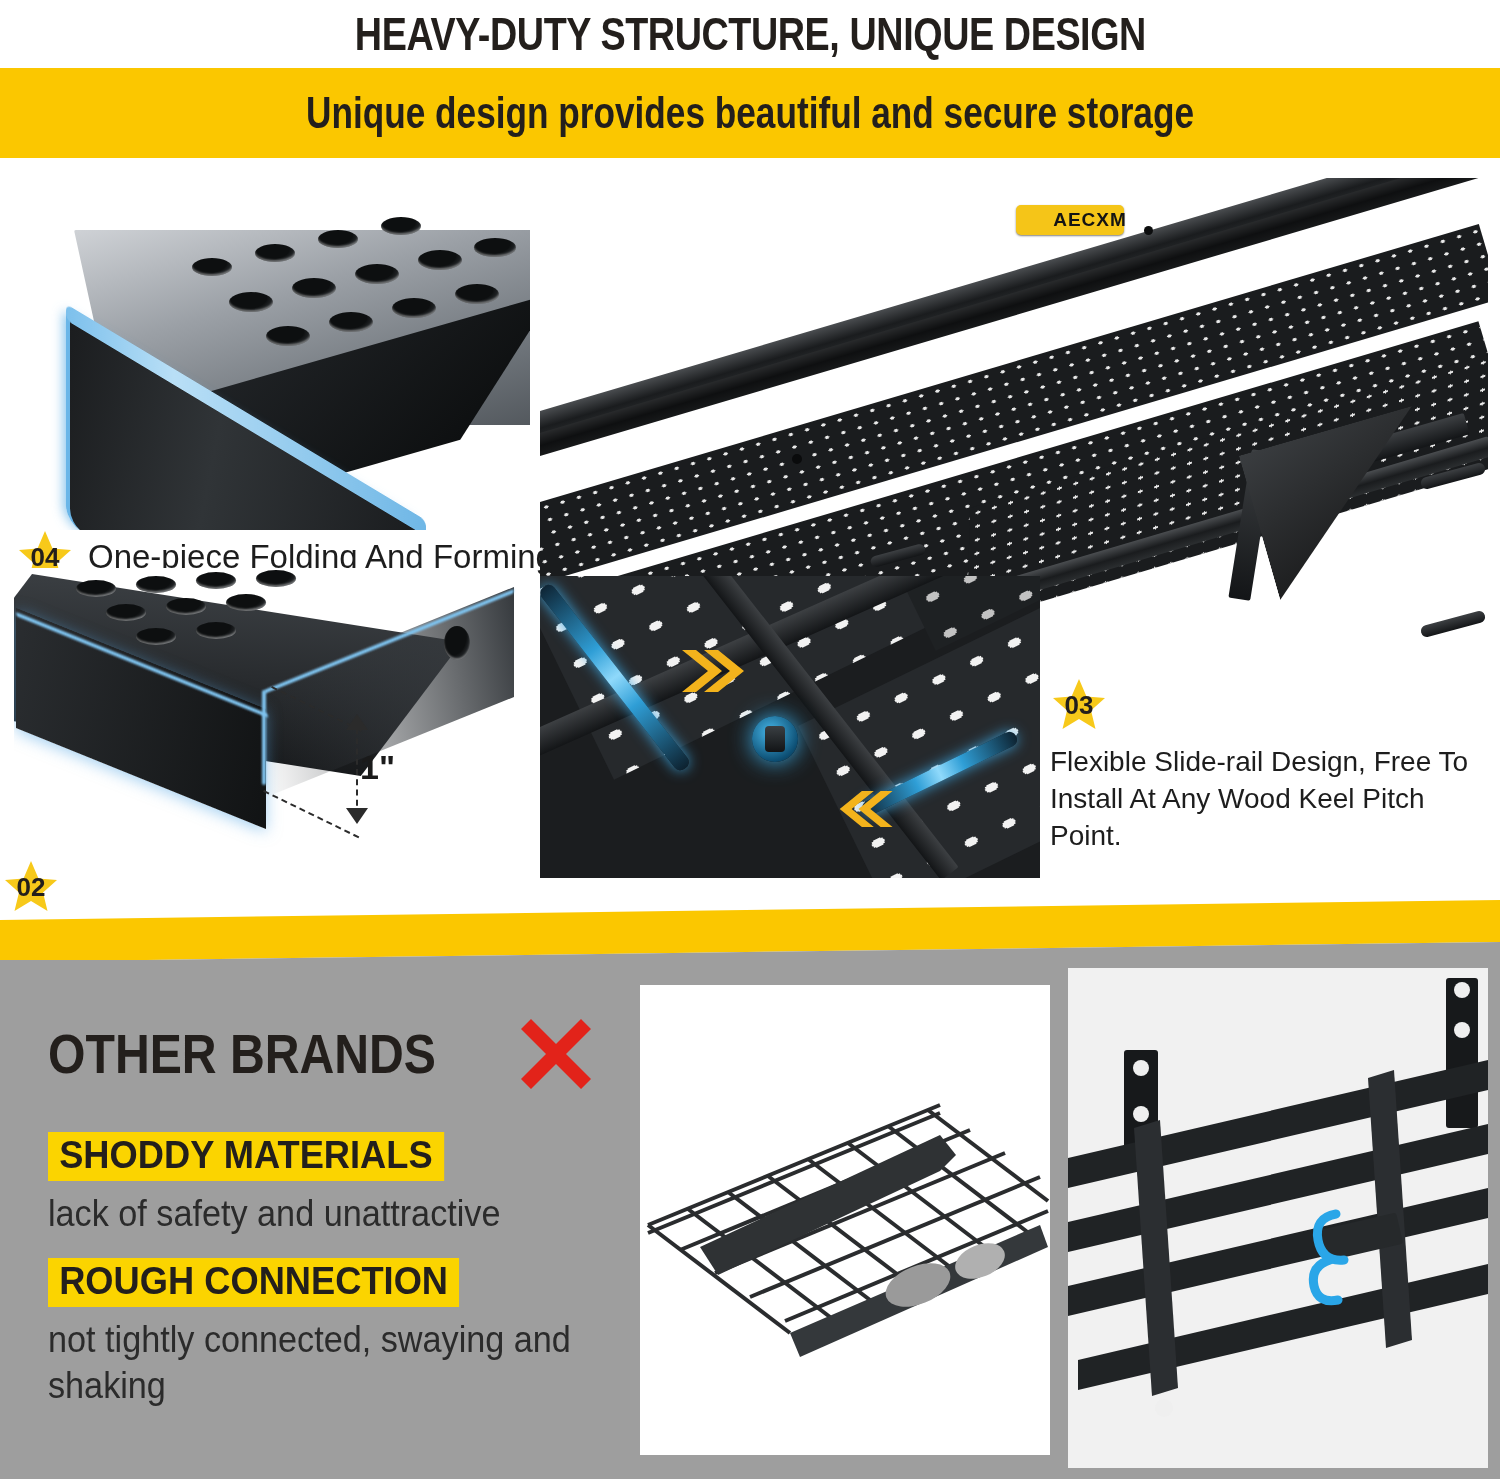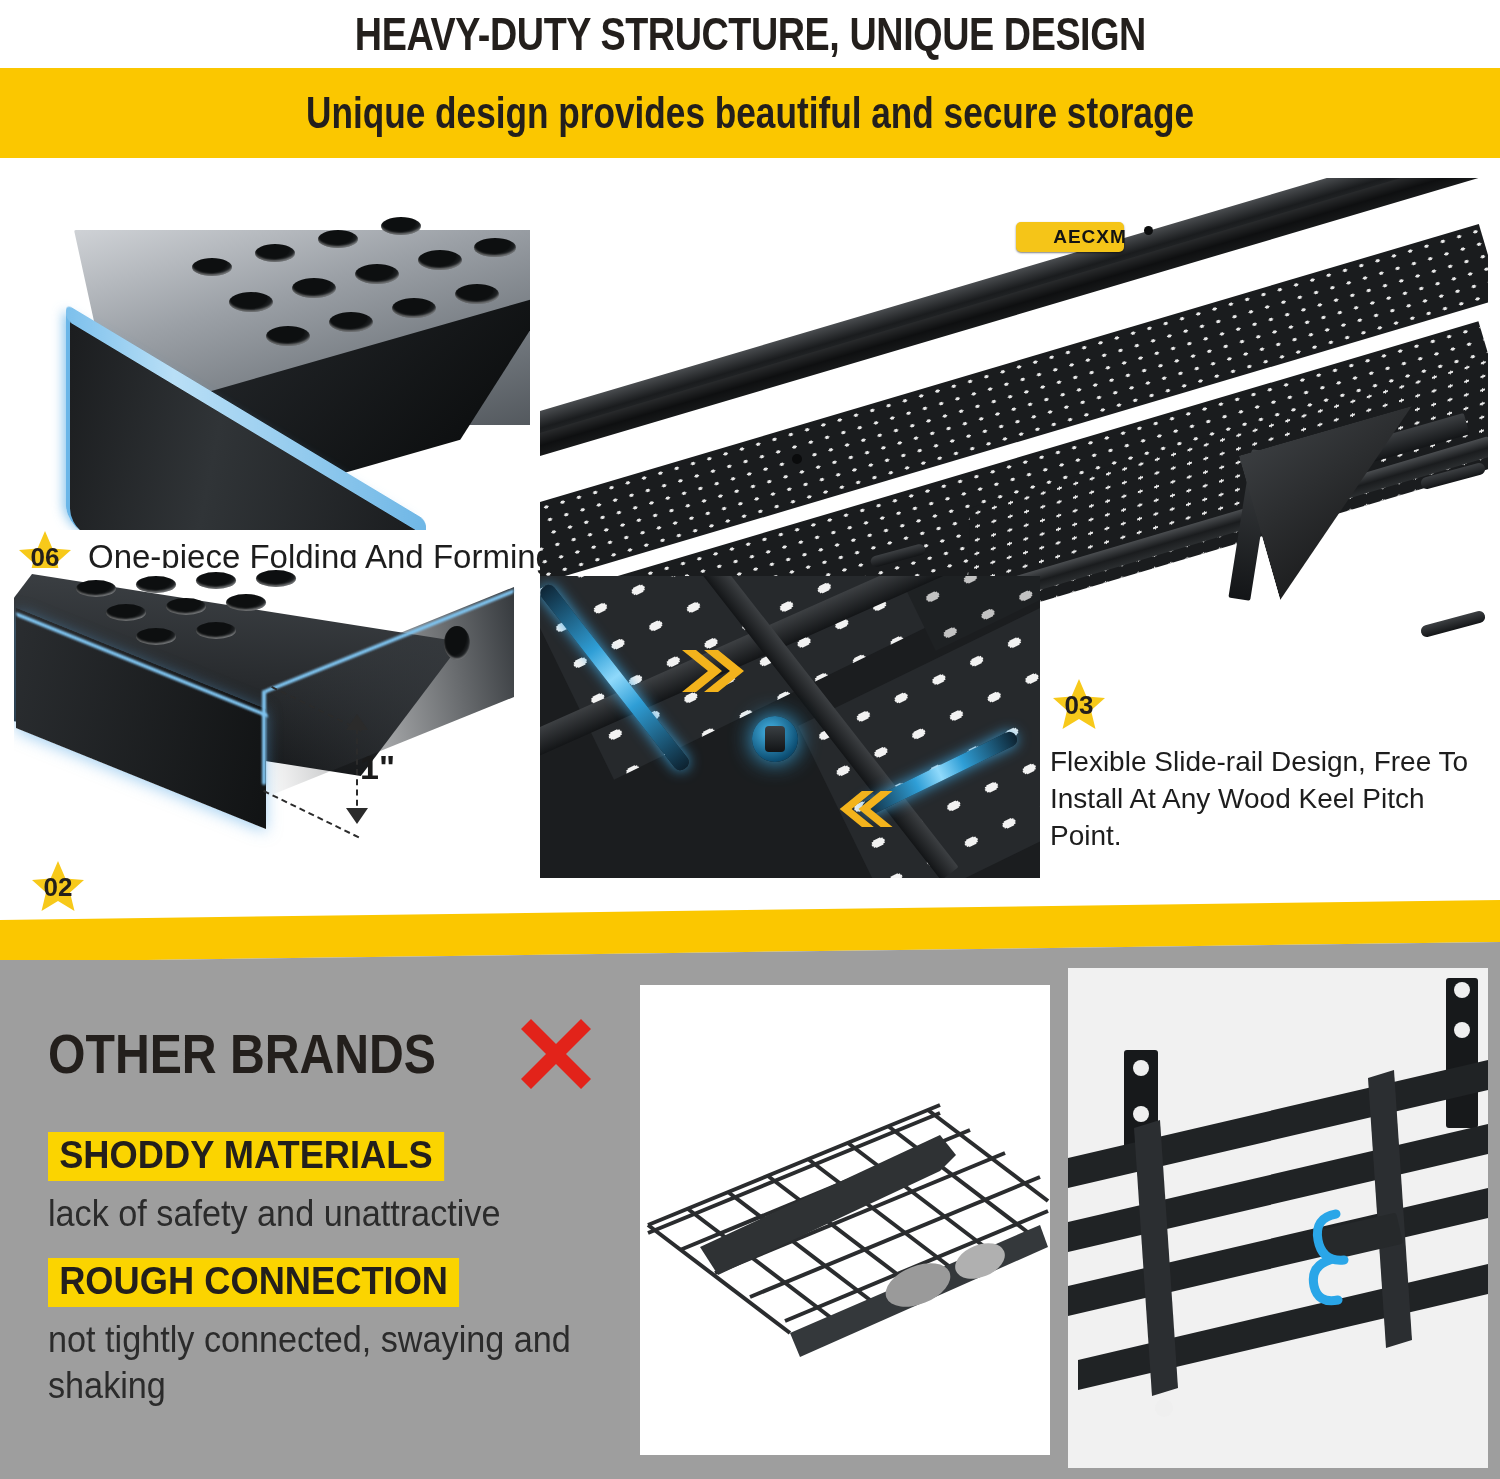--- a/index.html
+++ b/index.html
@@ -216,21 +216,21 @@
     <div class="hole" style="left:241px;top:44px;width:40px;height:18px;"></div>
     <div class="hole" style="left:304px;top:30px;width:40px;height:18px;"></div>
     <div class="hole" style="left:367px;top:17px;width:40px;height:18px;"></div>
   </div>
 
   <div class="caption" style="left:16px; top:370px;">
     <div class="star">
       <svg viewBox="0 0 58 58" width="58" height="58" aria-hidden="true">
         <polygon points="29,3 36.5,20.5 55,22 41,34.5 45.5,53 29,43 12.5,53 17,34.5 3,22 21.5,20.5" fill="#f7c91a"></polygon>
       </svg>
-      <span>06</span>
+      <span>04</span>
     </div>
     <div class="caption-text">One-piece Folding And Forming</div>
   </div>
 
   <div class="photo" id="panel-corner">
     <div class="cor-top"></div>
     <div class="cor-left"></div>
     <div class="cor-right"></div>
 
     <div class="edge-glow" style="left:2px;top:44px;width:252px;height:4px;transform:skewY(22deg);transform-origin:left top;"></div>
@@ -249,21 +249,21 @@
     <div class="hole" style="left:430px;top:58px;width:26px;height:34px;border-radius:50%;"></div>
 
     <div class="dim-lead" style="left:258px;top:118px;width:100px;transform:rotate(26deg);transform-origin:left top;"></div>
     <div class="dim-lead" style="left:250px;top:222px;width:106px;transform:rotate(26deg);transform-origin:left top;"></div>
     <div class="arrow-up" style="left:332px;top:146px;"></div>
     <div class="dim-line" style="left:342px;top:160px;height:88px;"></div>
     <div class="arrow-dn" style="left:332px;top:240px;"></div>
     <div class="dim-text" style="left:346px;top:180px;">1"</div>
   </div>
 
-  <div class="caption" style="left:29px; top:700px;">
+  <div class="caption" style="left:2px; top:700px;">
     <div class="star">
       <svg viewBox="0 0 58 58" width="58" height="58" aria-hidden="true">
         <polygon points="29,3 36.5,20.5 55,22 41,34.5 45.5,53 29,43 12.5,53 17,34.5 3,22 21.5,20.5" fill="#f7c91a"></polygon>
       </svg>
       <span>02</span>
     </div>
   </div>
 
   <div class="photo" id="panel-hero">
 
@@ -278,21 +278,21 @@
     <div class="rail" style="left:-30px;top:548px;width:1020px;height:20px;transform:rotate(-16.5deg);transform-origin:left top;"></div>
 
     <div class="bar" style="left:700px;top:272px;width:22px;height:150px;transform:rotate(9deg);"></div>
     <div class="bar" style="left:760px;top:258px;width:170px;height:22px;transform:rotate(-16deg);"></div>
     <div style="position:absolute;left:716px;top:250px;width:180px;height:150px;background:linear-gradient(160deg,#3a3d40,#111);clip-path:polygon(0 0,100% 0,0 100%);transform:rotate(-16deg);"></div>
 
     <div class="bar" style="left:880px;top:292px;width:66px;height:12px;border-radius:6px;transform:rotate(-15deg);"></div>
     <div class="bar" style="left:880px;top:440px;width:66px;height:12px;border-radius:6px;transform:rotate(-15deg);"></div>
     <div class="bar" style="left:330px;top:372px;width:56px;height:11px;border-radius:6px;transform:rotate(-15deg);"></div>
 
-    <div class="badge" style="left:476px;top:44px;width:108px;height:30px;padding-left:40px;">
+    <div class="badge" style="left:476px;top:27px;width:108px;height:30px;padding-left:40px;">
       <span>AECXM</span>
     </div>
     <div style="position:absolute;left:604px;top:48px;width:9px;height:9px;border-radius:50%;background:#0c0d0e;"></div>
     <div style="position:absolute;left:252px;top:276px;width:10px;height:10px;border-radius:50%;background:#0a0b0c;"></div>
   </div>
 
   <div class="photo" id="panel-rail">
     <div class="perf" style="left:-40px;top:-30px;width:380px;height:260px;transform:rotate(-26deg);transform-origin:left top;"></div>
     <div class="perf" style="left:258px;top:150px;width:360px;height:210px;transform:rotate(-26deg);transform-origin:left top;"></div>
     <div class="perf" style="left:330px;top:-60px;width:260px;height:150px;transform:rotate(-26deg);transform-origin:left top;filter:brightness(.8);"></div>

